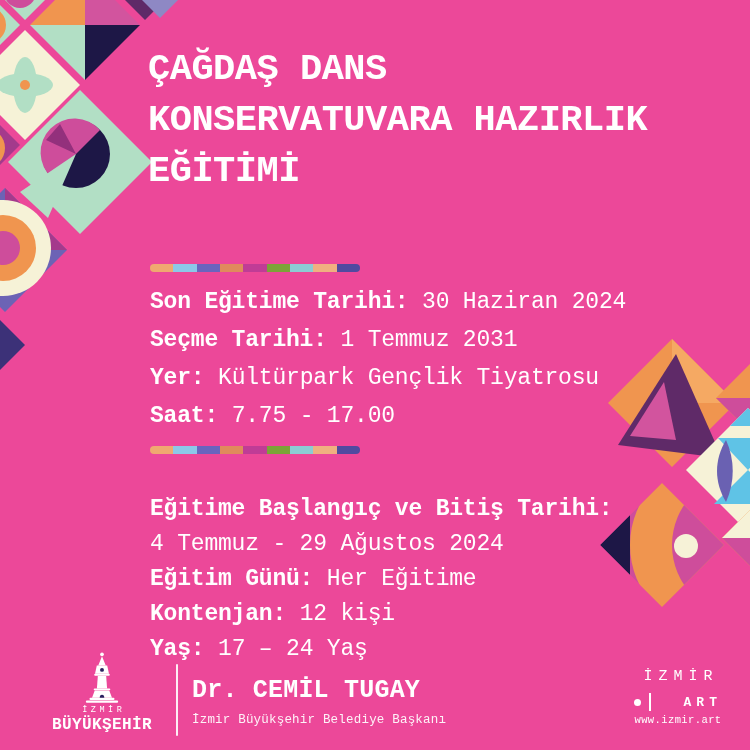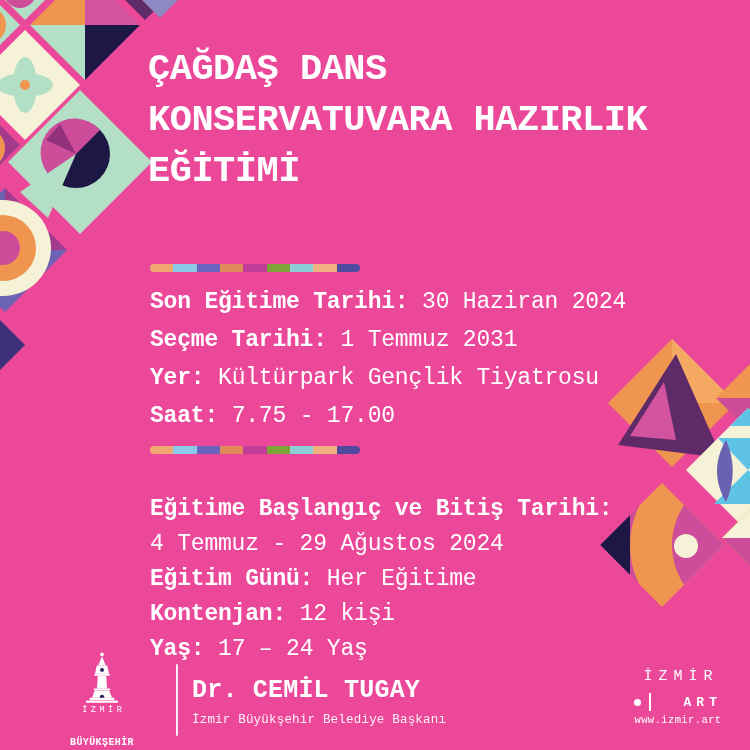--- a/index.html
+++ b/index.html
@@ -28,21 +28,21 @@
   .info-1{top:283px;}
   .info-1 .row{line-height:38px;}
   .info-2{top:492px;}
   .info-2 .row{line-height:35px;}
   .row .lbl{font-weight:700;}
   .row .val{font-weight:400;}
   
   .muni-logo{position:absolute;left:76px;top:652px;width:52px;height:52px;}
   .muni-text{position:absolute;left:47px;top:706px;width:110px;text-align:center;line-height:1.15;}
   .muni-text .m1{font-size:8.5px;letter-spacing:3.5px;text-indent:3.5px;}
-  .muni-text .m2{font-size:10px;font-weight:700;letter-spacing:0.4px;margin-top:21px;}
+  .muni-text .m2{font-size:16px;font-weight:700;letter-spacing:0.4px;}
   .muni-text .m3{font-size:9px;letter-spacing:2.6px;text-indent:2.6px;margin-top:20px;}
   .footer-vline{
     position:absolute;left:176px;top:664px;width:2px;height:72px;
     background:rgba(255,255,255,0.9);border-radius:1px;
   }
   .mayor{position:absolute;left:192px;top:676px;}
   .mayor .name{font-size:25px;font-weight:700;letter-spacing:0.2px;}
   .mayor .mtitle{margin-top:8px;font-size:12.5px;font-weight:400;color:rgba(255,255,255,0.93);letter-spacing:0.2px;}
   .art{position:absolute;left:620px;top:668px;width:116px;text-align:center;}
   .art .brand-top{font-size:15px;letter-spacing:6px;text-indent:6px;font-weight:400;}

